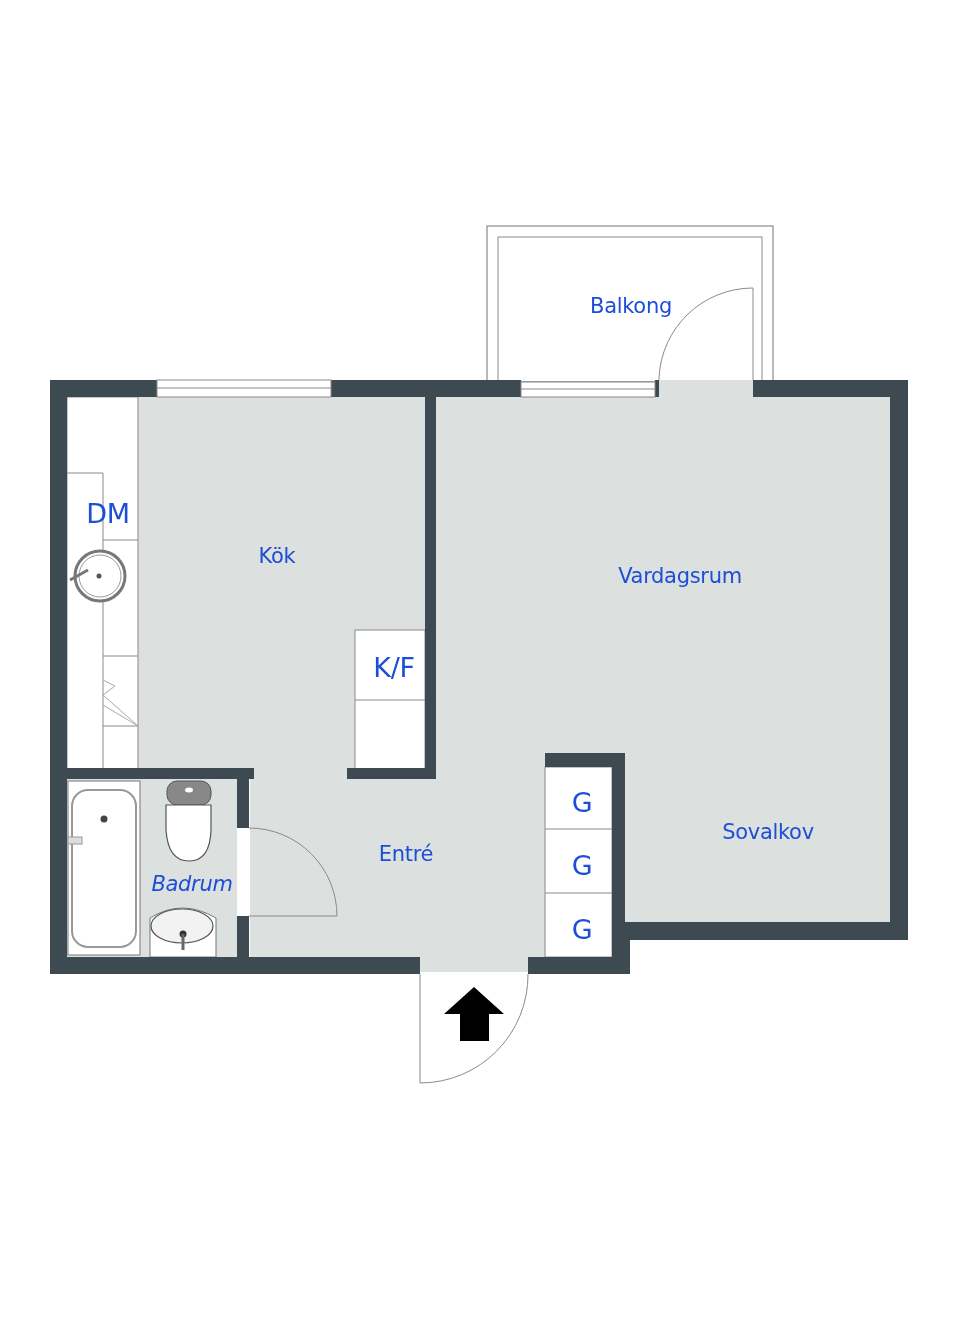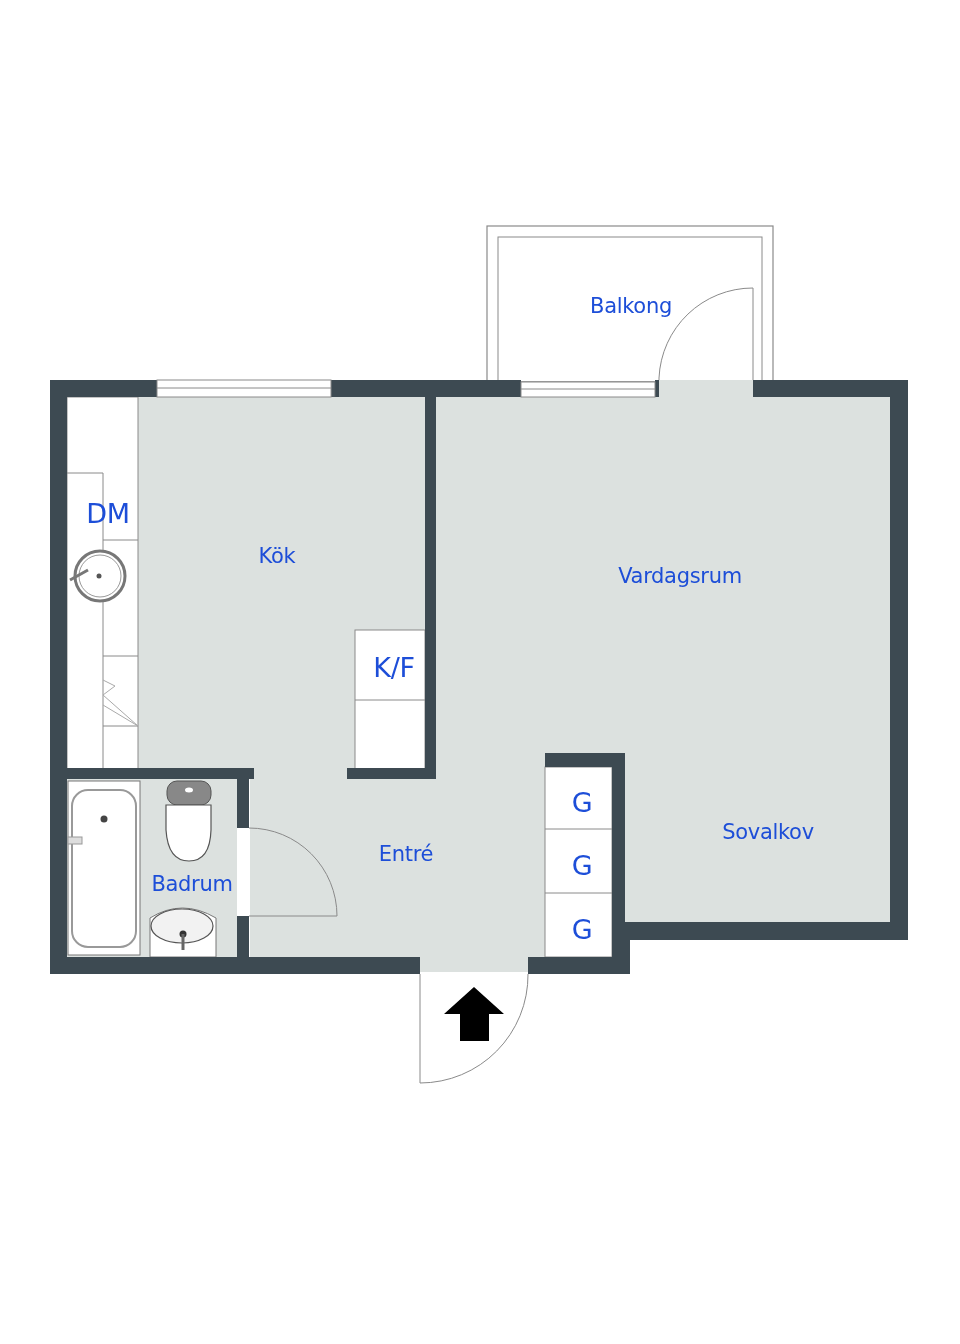--- a/index.html
+++ b/index.html
@@ -115,20 +115,20 @@
 
   <g>
     <polygon points="474,987 504,1014 489,1014 489,1041 460,1041 460,1014 444,1014" fill="#000"></polygon>
   </g>
 </svg>
 
 <div class="lbl" style="left:258px;top:556px;margin-left:19px;">Kök</div>
 <div class="lbl" style="left:680px;top:576px;">Vardagsrum</div>
 <div class="lbl" style="left:760px;top:832px;margin-left:8px;">Sovalkov</div>
 <div class="lbl" style="left:406px;top:854px;">Entré</div>
-<div class="lbl" style="left:192px;top:884px;">Badrum</div>
+<div class="lbl" style="left:192px;top:884px;font-style:italic;">Badrum</div>
 <div class="lbl" style="left:631px;top:306px;">Balkong</div>
 
 <div class="lbl small" style="left:108px;top:513px;">DM</div>
 <div class="lbl small" style="left:394px;top:667px;">K/F</div>
 <div class="lbl small" style="left:582px;top:802px;">G</div>
 <div class="lbl small" style="left:582px;top:865px;">G</div>
 <div class="lbl small" style="left:582px;top:929px;">G</div>
 
 </body></html>

